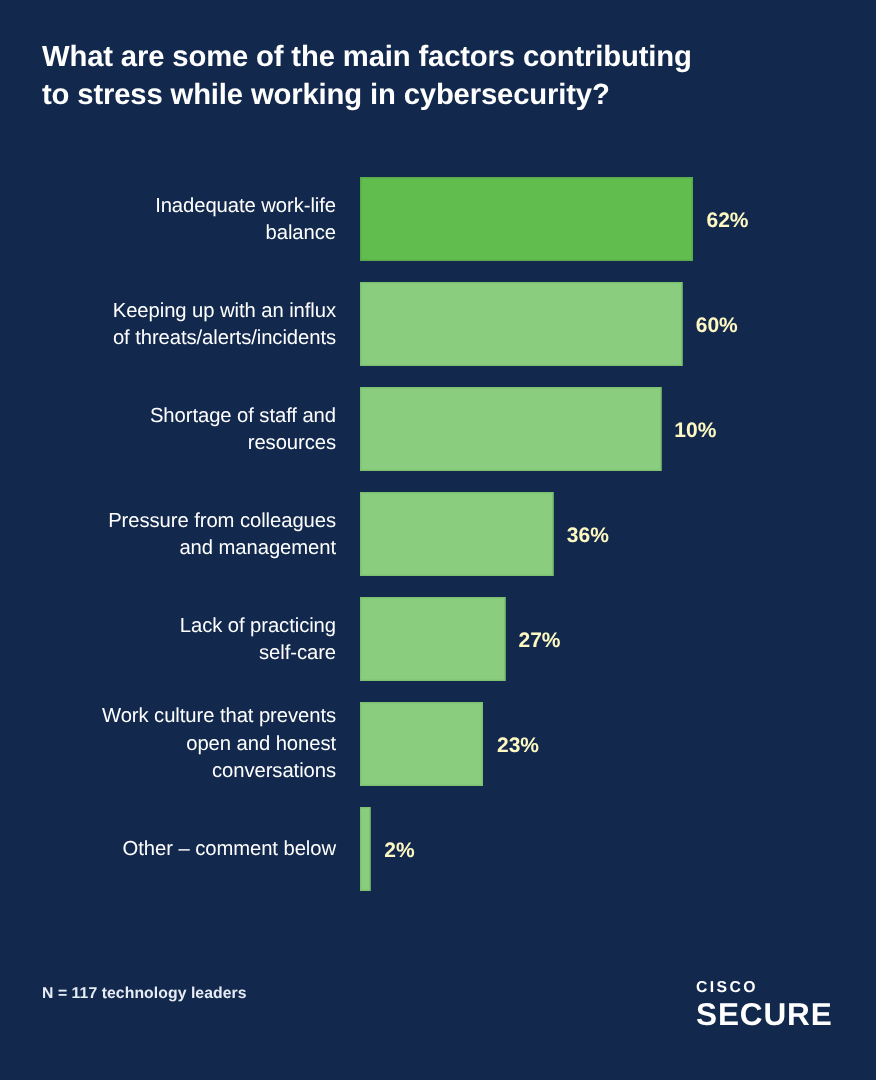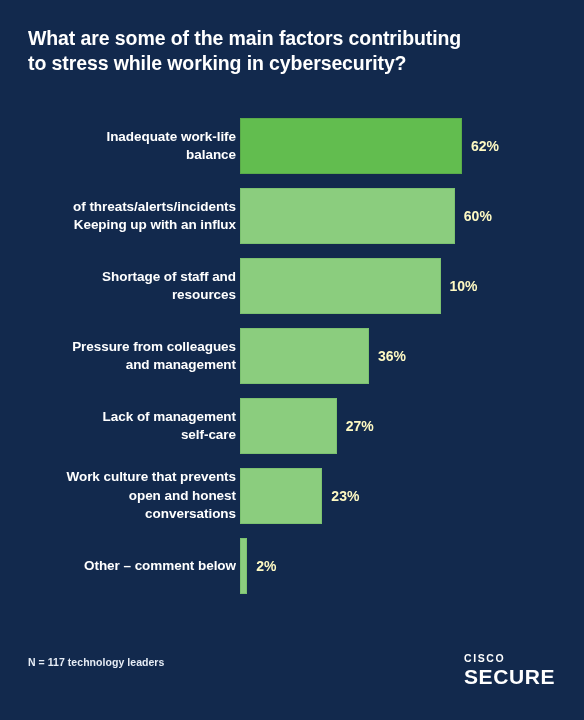--- a/index.html
+++ b/index.html
@@ -39,32 +39,32 @@
     top: 118px;
     width: 584px;
   }
   .row {
     position: relative;
     height: 56px;
     margin-bottom: 14px;
   }
   .row-label {
     position: absolute;
-    left: 16px;
+    left: 4px;
     top: 0;
     width: 230px;
     height: 56px;
     display: flex;
     flex-direction: column;
     align-items: flex-end;
     justify-content: center;
     text-align: center;
     color: #ffffff;
     font-size: 13.5px;
-    font-weight: bold;
+    font-weight: normal;
     line-height: 18.5px;
     letter-spacing: -0.05px;
     padding-right: 10px;
     box-sizing: border-box;
   }
   .row-label span { display: block; white-space: nowrap; }
   .bar-track {
     position: absolute;
     left: 240px;
     top: 0;
@@ -144,22 +144,22 @@
           <span>Inadequate work-life</span>
           <span>balance</span>
         </div>
         <div class="bar-track" style="width: 222px;">
           <div class="bar accent" style="background: rgb(98, 189, 79);"></div>
         </div>
         <div class="bar-value" style="left: 462px;">62%</div>
       </div>
       <div class="row">
         <div class="row-label">
+          <span>Keeping up with an influx</span>
           <span>of threats/alerts/incidents</span>
-          <span>Keeping up with an influx</span>
         </div>
         <div class="bar-track" style="width: 214.839px;">
           <div class="bar" style="background: rgb(139, 205, 126);"></div>
         </div>
         <div class="bar-value" style="left: 454.839px;">60%</div>
       </div>
       <div class="row">
         <div class="row-label">
           <span>Shortage of staff and</span>
           <span>resources</span>
@@ -174,21 +174,21 @@
           <span>Pressure from colleagues</span>
           <span>and management</span>
         </div>
         <div class="bar-track" style="width: 128.903px;">
           <div class="bar" style="background: rgb(139, 205, 126);"></div>
         </div>
         <div class="bar-value" style="left: 368.903px;">36%</div>
       </div>
       <div class="row">
         <div class="row-label">
-          <span>Lack of management</span>
+          <span>Lack of practicing</span>
           <span>self-care</span>
         </div>
         <div class="bar-track" style="width: 96.6774px;">
           <div class="bar" style="background: rgb(139, 205, 126);"></div>
         </div>
         <div class="bar-value" style="left: 336.677px;">27%</div>
       </div>
       <div class="row">
         <div class="row-label">
           <span>Work culture that prevents</span>

